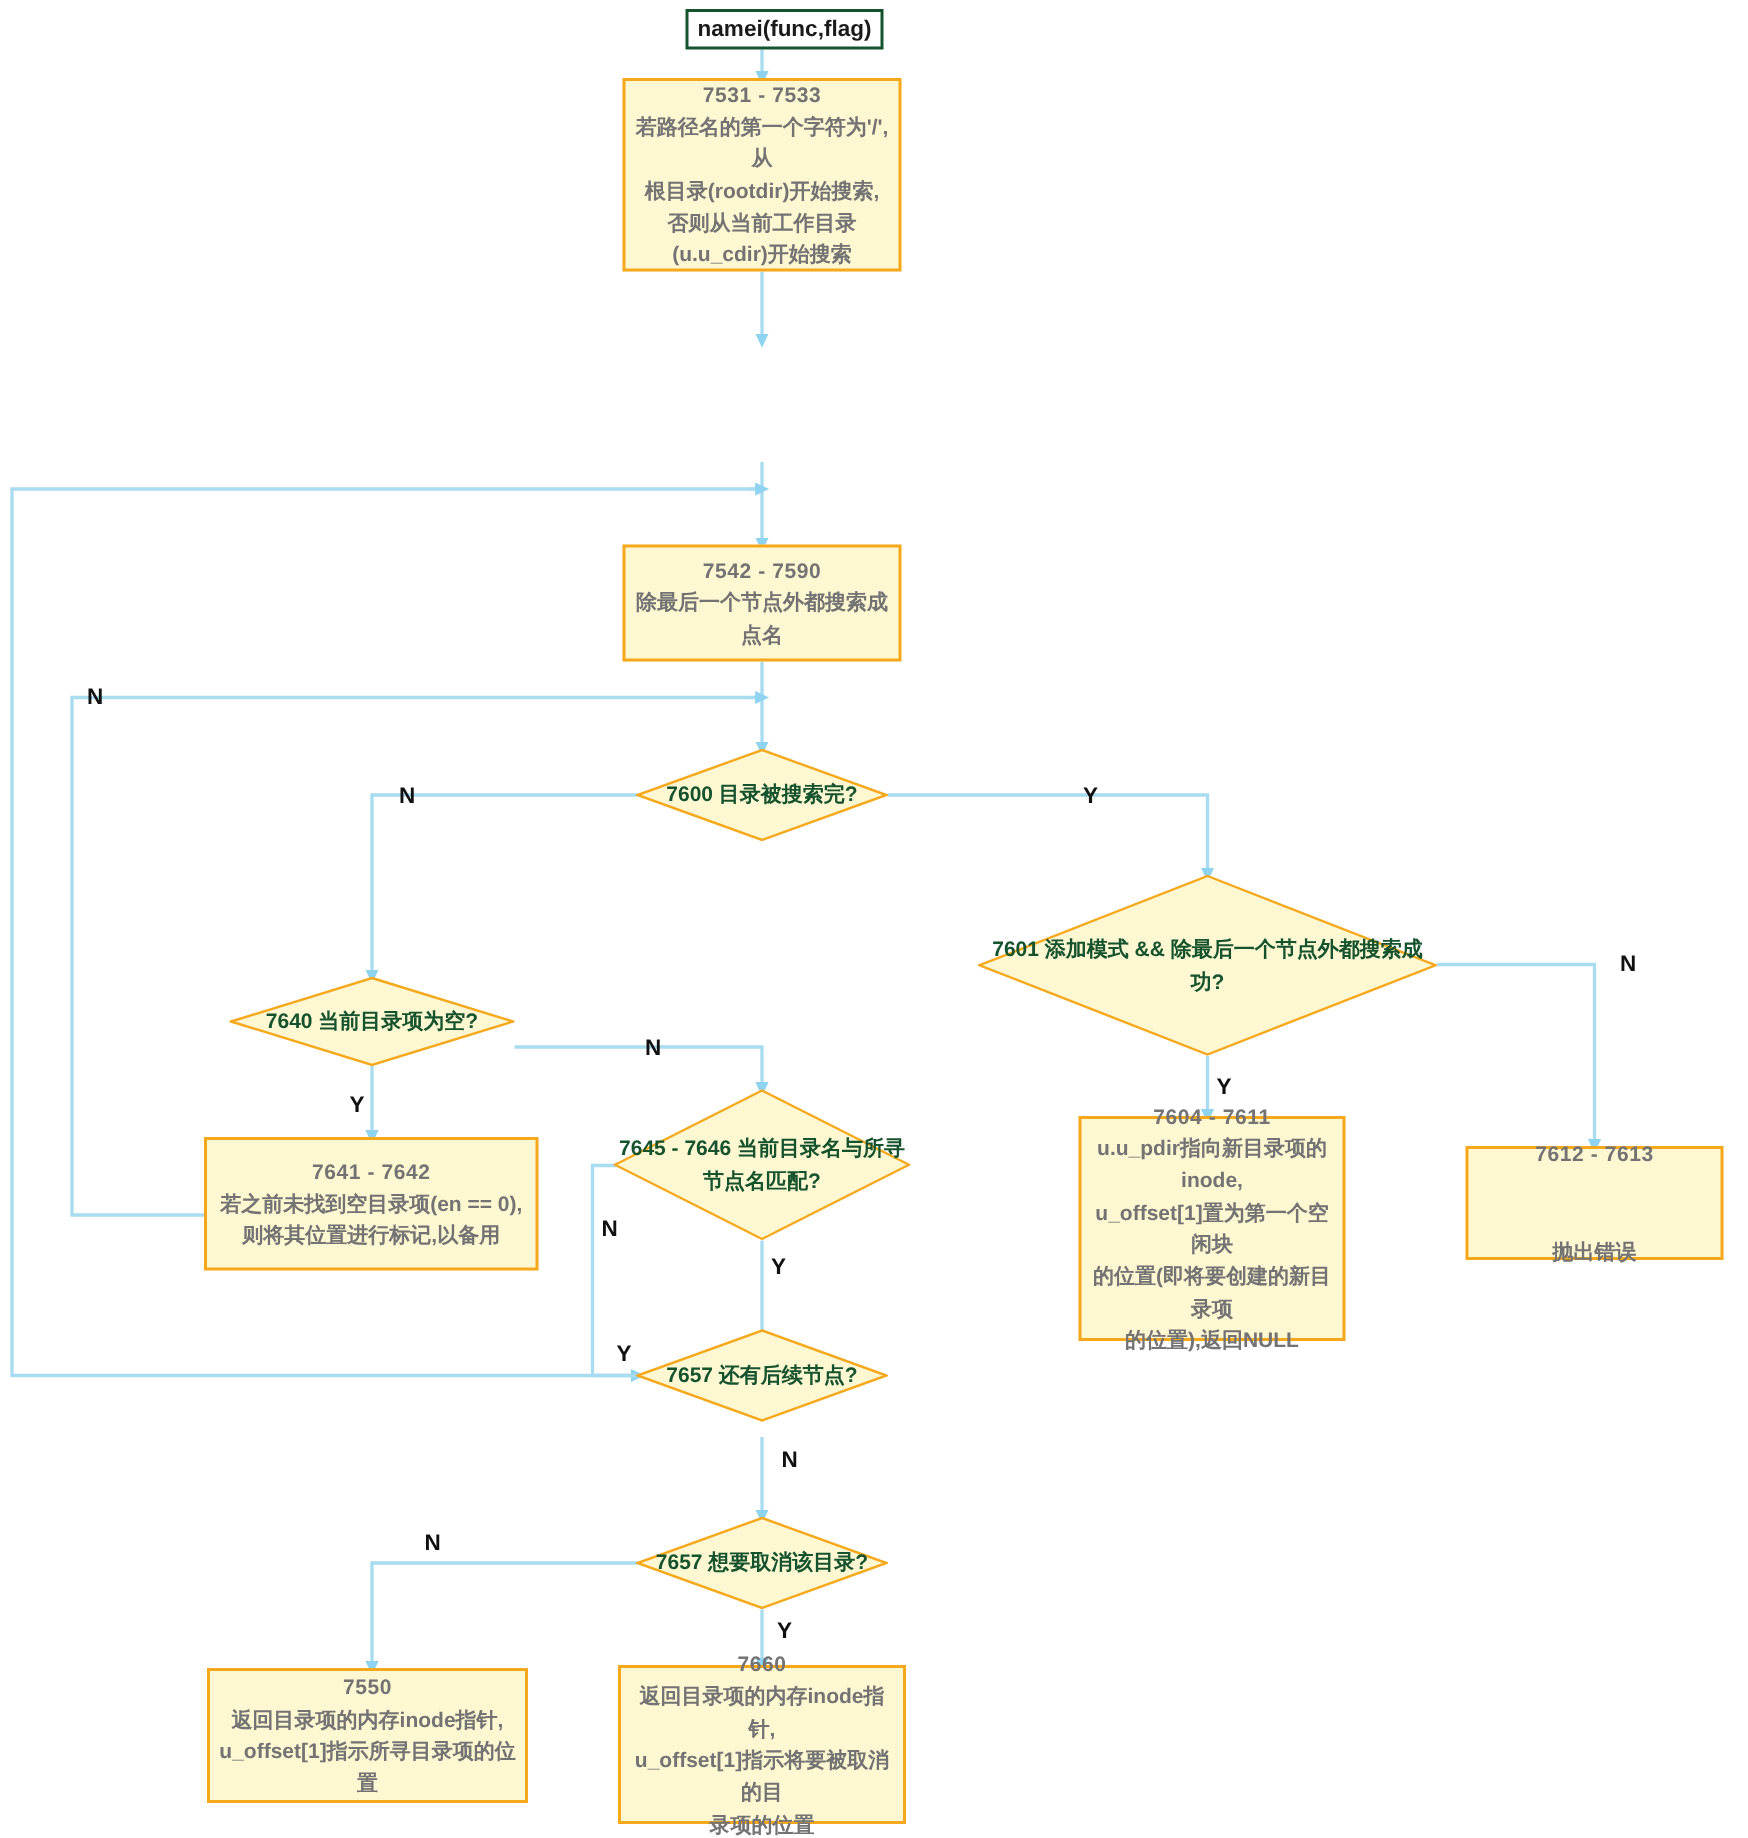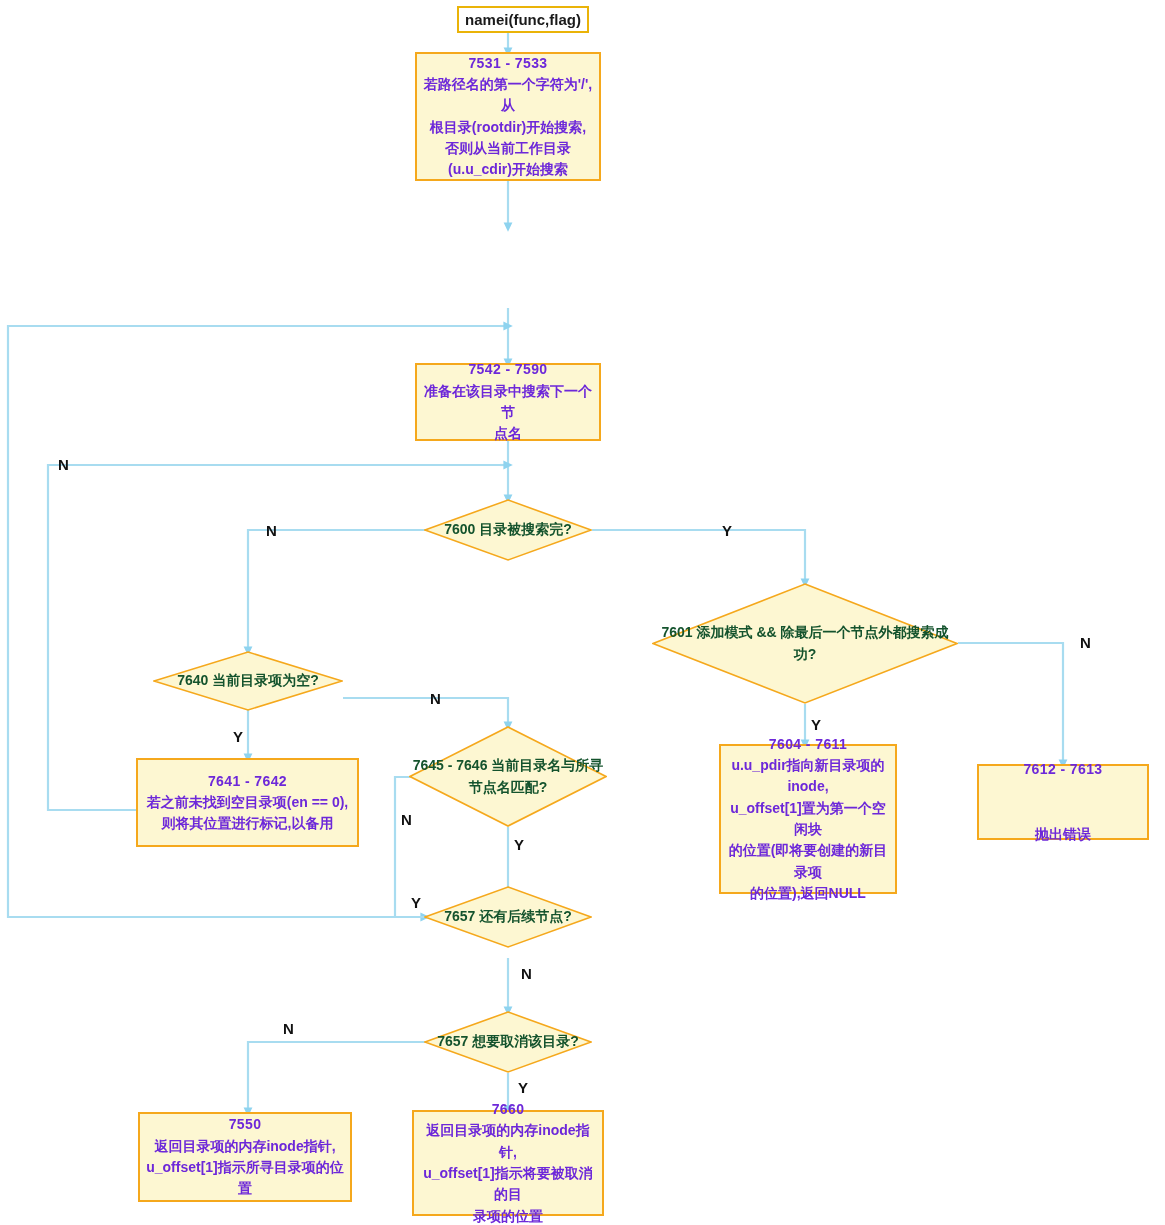--- a/index.html
+++ b/index.html
@@ -6,30 +6,30 @@
   body{font-family:"Liberation Sans","DejaVu Sans",sans-serif;}
   #canvas{position:relative;width:1165px;height:1225px;overflow:hidden;background:#fff;}
   svg#wires{position:absolute;left:0;top:0;width:1165px;height:1225px;}
 
   .node{position:absolute;box-sizing:border-box;}
   .box{
     background:#fdf7d2;
     border:2px solid #f5a81c;
     display:flex;flex-direction:column;align-items:center;justify-content:center;
     text-align:center;
-    color:#6d28d9;
+    color:#737373;
     font-weight:bold;
     line-height:1.52;
     padding:6px 5px;
   }
   .box .ln{display:block;width:100%;}
   .box .num{letter-spacing:.4px;}
 
   .terminal{
-    background:#ffffff;border:2px solid #eab308;
+    background:#ffffff;border:2px solid #14532d;
     display:flex;align-items:center;justify-content:center;
     font-weight:bold;color:#1a1a1a;
   }
 
   .diamond{display:flex;align-items:center;justify-content:center;}
   .diamond .dtext{
     position:relative;z-index:2;text-align:center;font-weight:bold;color:#14532d;
     line-height:1.55;width:100%;padding:0 2px;box-sizing:border-box;
   }
   .diamond .dshape{position:absolute;left:0;top:0;width:100%;height:100%;z-index:1;}
@@ -105,21 +105,21 @@
     <span class="ln num">7531 - 7533</span>
     <span class="ln">若路径名的第一个字符为'/',从</span>
     <span class="ln">根目录(rootdir)开始搜索,</span>
     <span class="ln">否则从当前工作目录</span>
     <span class="ln">(u.u_cdir)开始搜索</span>
   </div>
 
 
   <div class="node box f14" style="left:415px;top:363px;width:186px;height:78px;">
     <span class="ln num">7542 - 7590</span>
-    <span class="ln">准备在该目录中搜索下一个节</span>
+    <span class="ln">除最后一个节点外都搜索成</span>
     <span class="ln">点名</span>
   </div>
 
   <div class="node diamond" style="left:424px;top:499px;width:168px;height:62px;">
     <svg class="dshape" viewBox="0 0 168 62" preserveAspectRatio="none">
       <polygon points="84,1 167,31 84,61 1,31" fill="#fdf7d2" stroke="#f5a81c" stroke-width="1.6"></polygon>
     </svg>
     <div class="dtext f14">
       <span class="ln num">7600</span>
       <span class="ln">目录被搜索完?</span>

